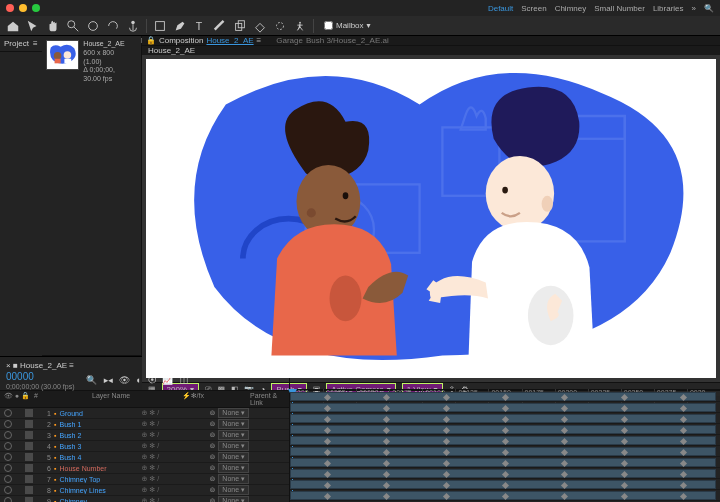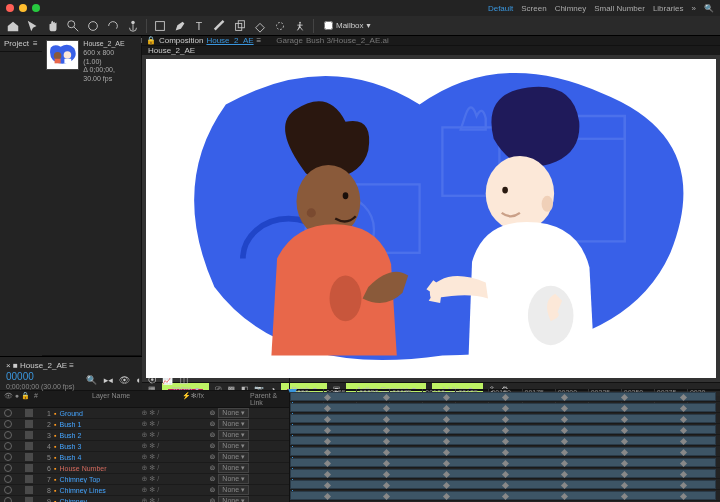--- a/index.html
+++ b/index.html
@@ -39,21 +39,21 @@
   .comp-ico { width: 8px; height: 8px; background: #4a4a4a; border: 1px solid #666; flex: 0 0 8px; }
   .viewer { flex: 1; background: #1a1a1a; display: flex; flex-direction: column; }
   .view-tabs { height: 16px; display: flex; align-items: center; gap: 3px; padding: 0 4px; font-size: 8px; color: #aaa; border-bottom: 1px solid #111; }
   .vt-comp { color: #ccc; }
   .vt-link { color: #3a96dd; text-decoration: underline; }
   .breadcrumb { height: 14px; padding: 0 6px; font-size: 8px; color: #ccc; display: flex; align-items: center; }
   .canvas-wrap { flex: 1; background: #333; display: flex; align-items: center; justify-content: center; padding: 4px; }
   .canvas { width: 100%; height: 100%; background: #fff; position: relative; }
   .canvas svg { width: 100%; height: 100%; display: block; }
   .view-bar { height: 18px; background: #252525; border-top: 1px solid #111; display: flex; align-items: center; gap: 6px; padding: 0 6px; font-size: 8px; color: #bbb; }
-  .dd { background: #be185d; border: 6px solid #bef264; padding: 0 4px; height: 13px; display: inline-flex; align-items: center; gap: 3px; }
+  .dd { background: #701a75; border: 1px solid #bef264; padding: 0 4px; height: 13px; display: inline-flex; align-items: center; gap: 3px; }
   .timeline { height: 146px; background: #232323; border-top: 1px solid #000; display: flex; flex-direction: column; }
   .tl-tabs { height: 16px; display: flex; align-items: center; padding: 0 6px; font-size: 8px; color: #ccc; }
   .tl-head { display: flex; height: 18px; border-bottom: 1px solid #111; align-items: flex-end; }
   .tl-left { width: 290px; border-right: 1px solid #111; display: flex; flex-direction: column; }
   .tl-time { font-size: 10px; color: #3a96dd; padding: 1px 6px; }
   .tl-sub { font-size: 7px; color: #888; padding: 0 6px; }
   .tl-tools { display: flex; align-items: center; gap: 6px; padding: 0 6px; }
   .tl-ruler { flex: 1; position: relative; background: #1d1d1d; border-bottom: 1px solid #111; }
   .ruler-labels { position: absolute; top: 0; left: 0; right: 0; display: flex; font-size: 7px; color: #888; }
   .ruler-labels span { flex: 1; padding-left: 2px; border-left: 1px solid #333; height: 18px; }

